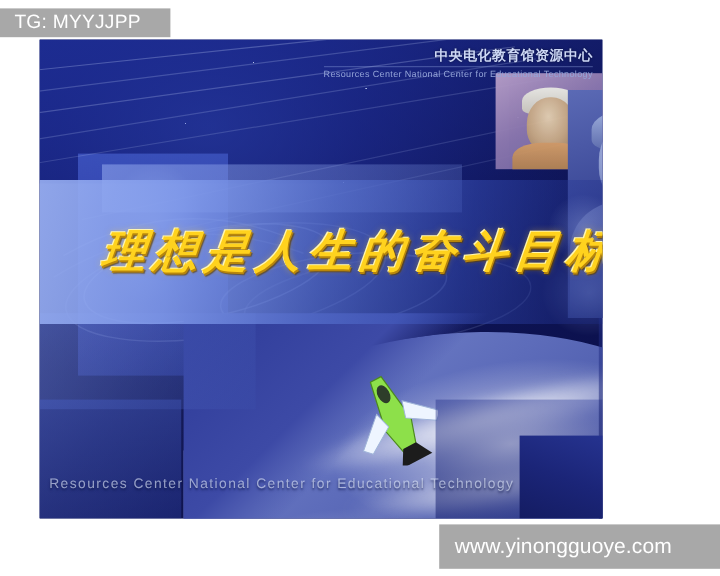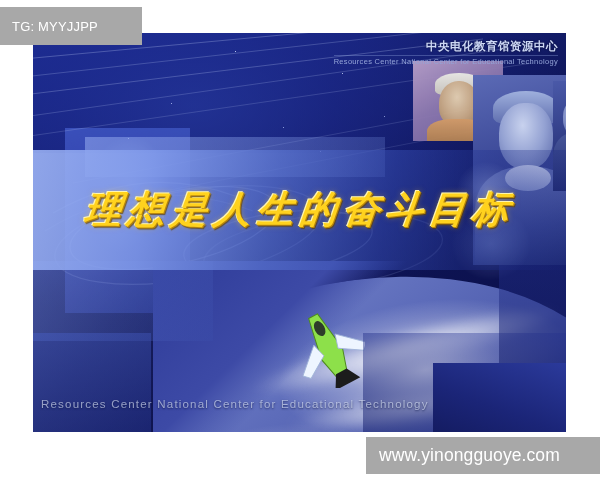--- a/index.html
+++ b/index.html
@@ -8,21 +8,21 @@
     background:#ffffff;
     font-family:"Liberation Sans", sans-serif;
     overflow:hidden;
     position:relative;
   }
 
   
   #slide{
     position:absolute;
     left:33px; top:33px;
-    width:533px; height:399px;
+    width:469px; height:399px;
     overflow:hidden;
     background:#0e1a6b;
   }
 
   
   .space-base{
     position:absolute;inset:0;
     background:
       radial-gradient(ellipse 70% 55% at 30% 18%, #2a3da0 0%, #1a2580 38%, #121a66 70%, #0d1352 100%);
   }
@@ -260,22 +260,22 @@
 
   
   .wm{
     position:absolute;z-index:20;
     background:#a8a8a8;
     color:#ffffff;
     font-family:"Liberation Sans", sans-serif;
     display:flex;align-items:center;
   }
   .wm-tg{
-    left:0;top:7px;width:130px;height:38px;
-    padding-left:12px;font-size:13px;letter-spacing:.2px;
+    left:0;top:7px;width:130px;height:24px;
+    padding-left:12px;font-size:16px;letter-spacing:.2px;
   }
   .wm-url{
     left:366px;top:437px;width:234px;height:37px;
     padding-left:13px;font-size:17.5px;letter-spacing:.1px;
   }
 </style>
 </head>
 <body>
 
 <div id="slide">

